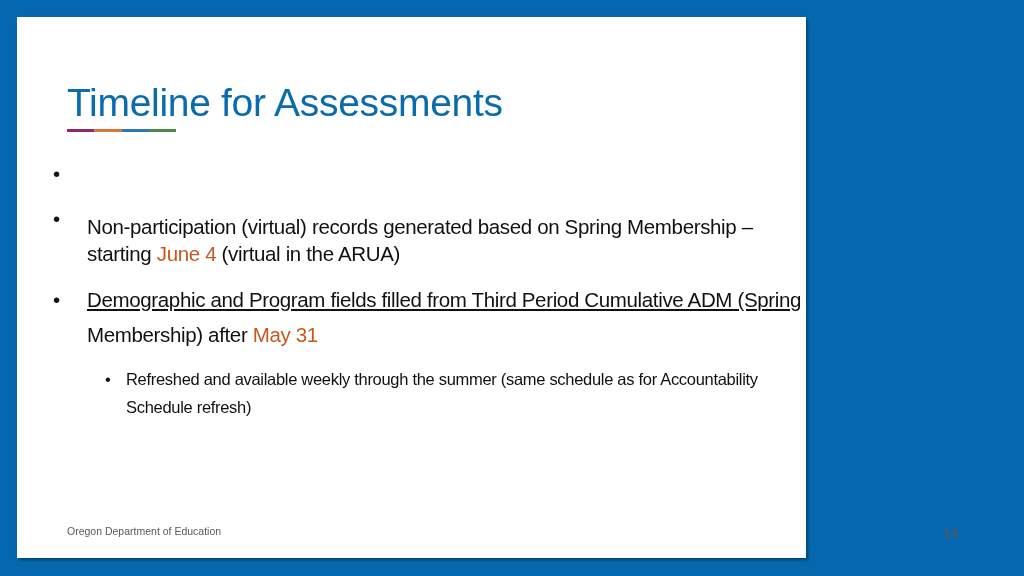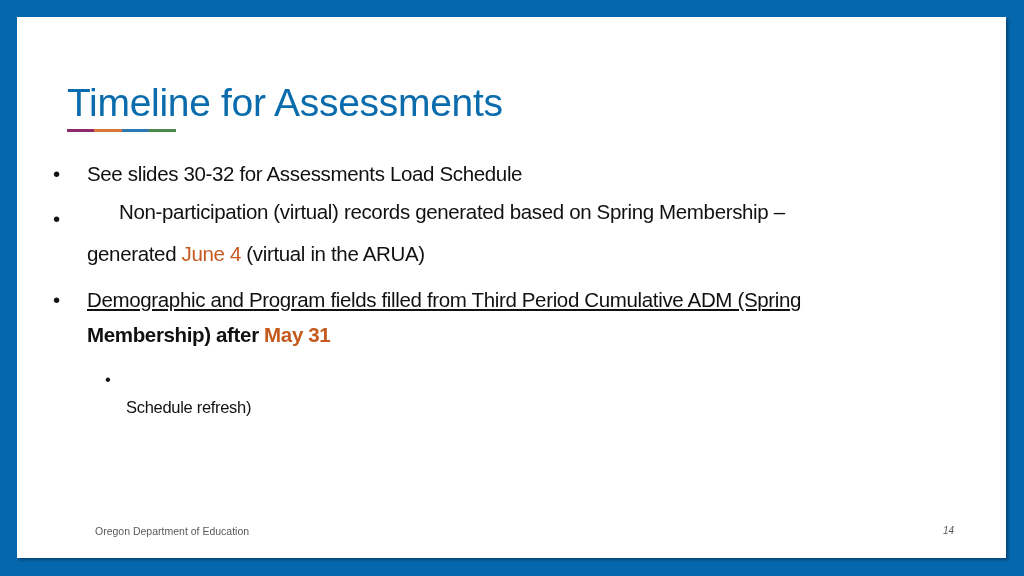--- a/index.html
+++ b/index.html
@@ -4,21 +4,21 @@
 <style>
   html, body { margin: 0; padding: 0; }
   body {
     width: 1024px; height: 576px; overflow: hidden;
     background: #0568AE;
     position: relative;
     font-family: "Liberation Sans", sans-serif;
   }
   .slide {
     position: absolute; left: 17px; top: 17px;
-    width: 989px; height: 541px;
+    width: 789px; height: 541px;
     background: #ffffff;
     box-shadow: 2px 2px 3px rgba(0,0,0,0.35);
   }
   .title {
     position: absolute; left: 50px; top: 66px;
     font-size: 39px; line-height: 1; color: #0A6CAC;
     letter-spacing: -0.3px; white-space: nowrap;
   }
   .accent-bar {
     position: absolute; left: 50px; top: 112px;
@@ -30,54 +30,54 @@
     letter-spacing: -0.35px;
   }
   .l1 { font-size: 20.5px; }
   .l2 { font-size: 16.5px; letter-spacing: -0.3px; }
   .bullet {
     position: absolute; color: #111111;
   }
   .hl { color: #C55A1E; margin-top: 15px; }
   .footer {
     position: absolute; left: 50px; top: 508px;
-    font-size: 10.5px; color: #595959; white-space: nowrap; margin-left: 28px;
+    font-size: 10.5px; color: #595959; white-space: nowrap;
   }
   .pagenum {
     position: absolute; left: 926px; top: 508px;
-    font-size: 10px; color: #595959; font-style: italic;
+    font-size: 14px; color: #595959;
   }
 </style>
 </head>
 <body>
 
 <div class="slide">
 
   <div class="title">Timeline for Assessments</div>
 
   <div class="accent-bar">
     <span style="background:#8E2A6B"></span>
     <span style="background:#D9773A"></span>
     <span style="background:#2E78B5"></span>
     <span style="background:#4A8A4A"></span>
   </div>
 
   <span class="bullet l1" style="left:36px; top:145px;">•</span>
-  <div class="line l1" style="left:70px; top:145px;">See slides 30-32 for Assessments Load Schedule</div>
 
   <span class="bullet l1" style="left:36px; top:190px;">•</span>
-  <div class="line l1" style="left:70px; top:183px;margin-left:32px;">Non-participation (virtual) records generated based on Spring Membership –</div>
+  <div class="line l1" style="left:70px; top:198px;">Non-participation (virtual) records generated based on Spring Membership –</div>
   <div class="line l1" style="left:70px; top:225px;">
-    <span>generated </span><span class="hl">June 4</span><span> (virtual in the ARUA)</span>
+    <span>starting </span><span class="hl">June 4</span><span> (virtual in the ARUA)</span>
   </div>
 
   <span class="bullet l1" style="left:36px; top:271px;">•</span>
   <div class="line l1" style="left:70px; top:271px;text-decoration:underline;">Demographic and Program fields filled from Third Period Cumulative ADM (Spring</div>
-  <div class="line l1" style="left:70px; top:306px;font-weight:bold;">
+  <div class="line l1" style="left:70px; top:306px;">
     <span>Membership) after </span><span class="hl">May 31</span><span></span>
   </div>
 
   <span class="bullet l2" style="left:88px; top:353px;">•</span>
+  <div class="line l2" style="left:109px; top:353px;">Refreshed and available weekly through the summer (same schedule as for Accountability</div>
   <div class="line l2" style="left:109px; top:381px;">Schedule refresh)</div>
 
   <div class="footer">Oregon Department of Education</div>
   <div class="pagenum">14</div>
 </div>
 
 </body></html>

